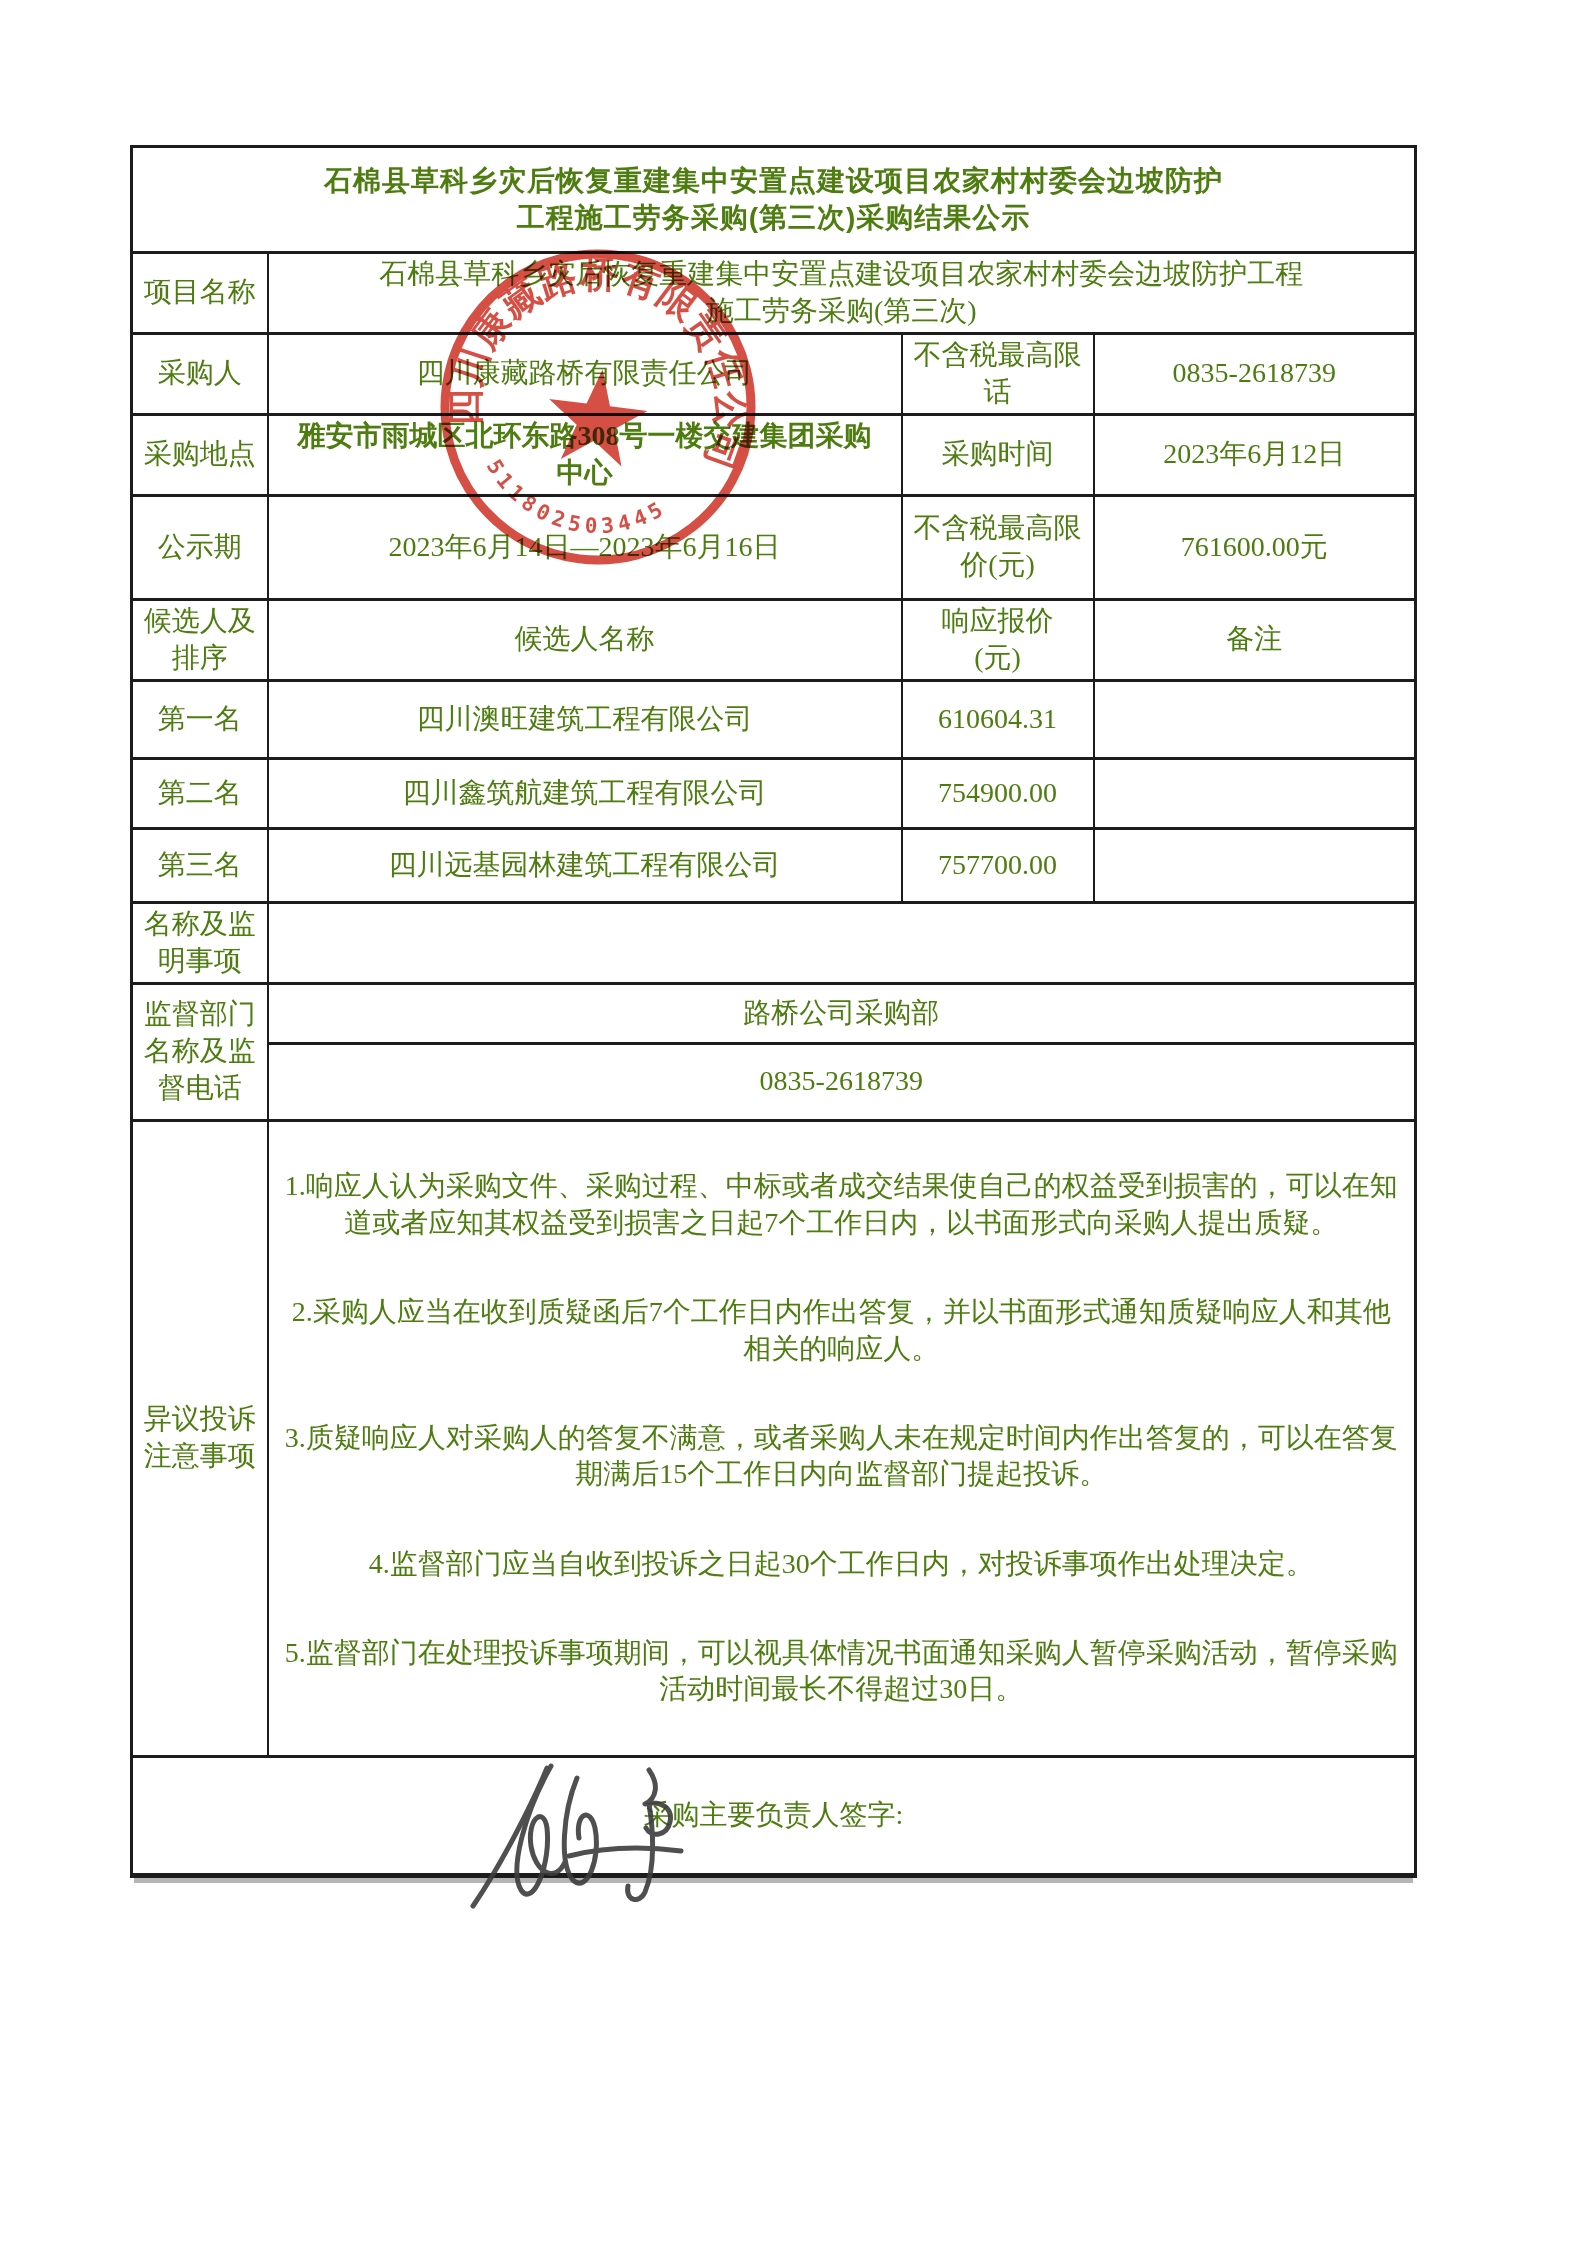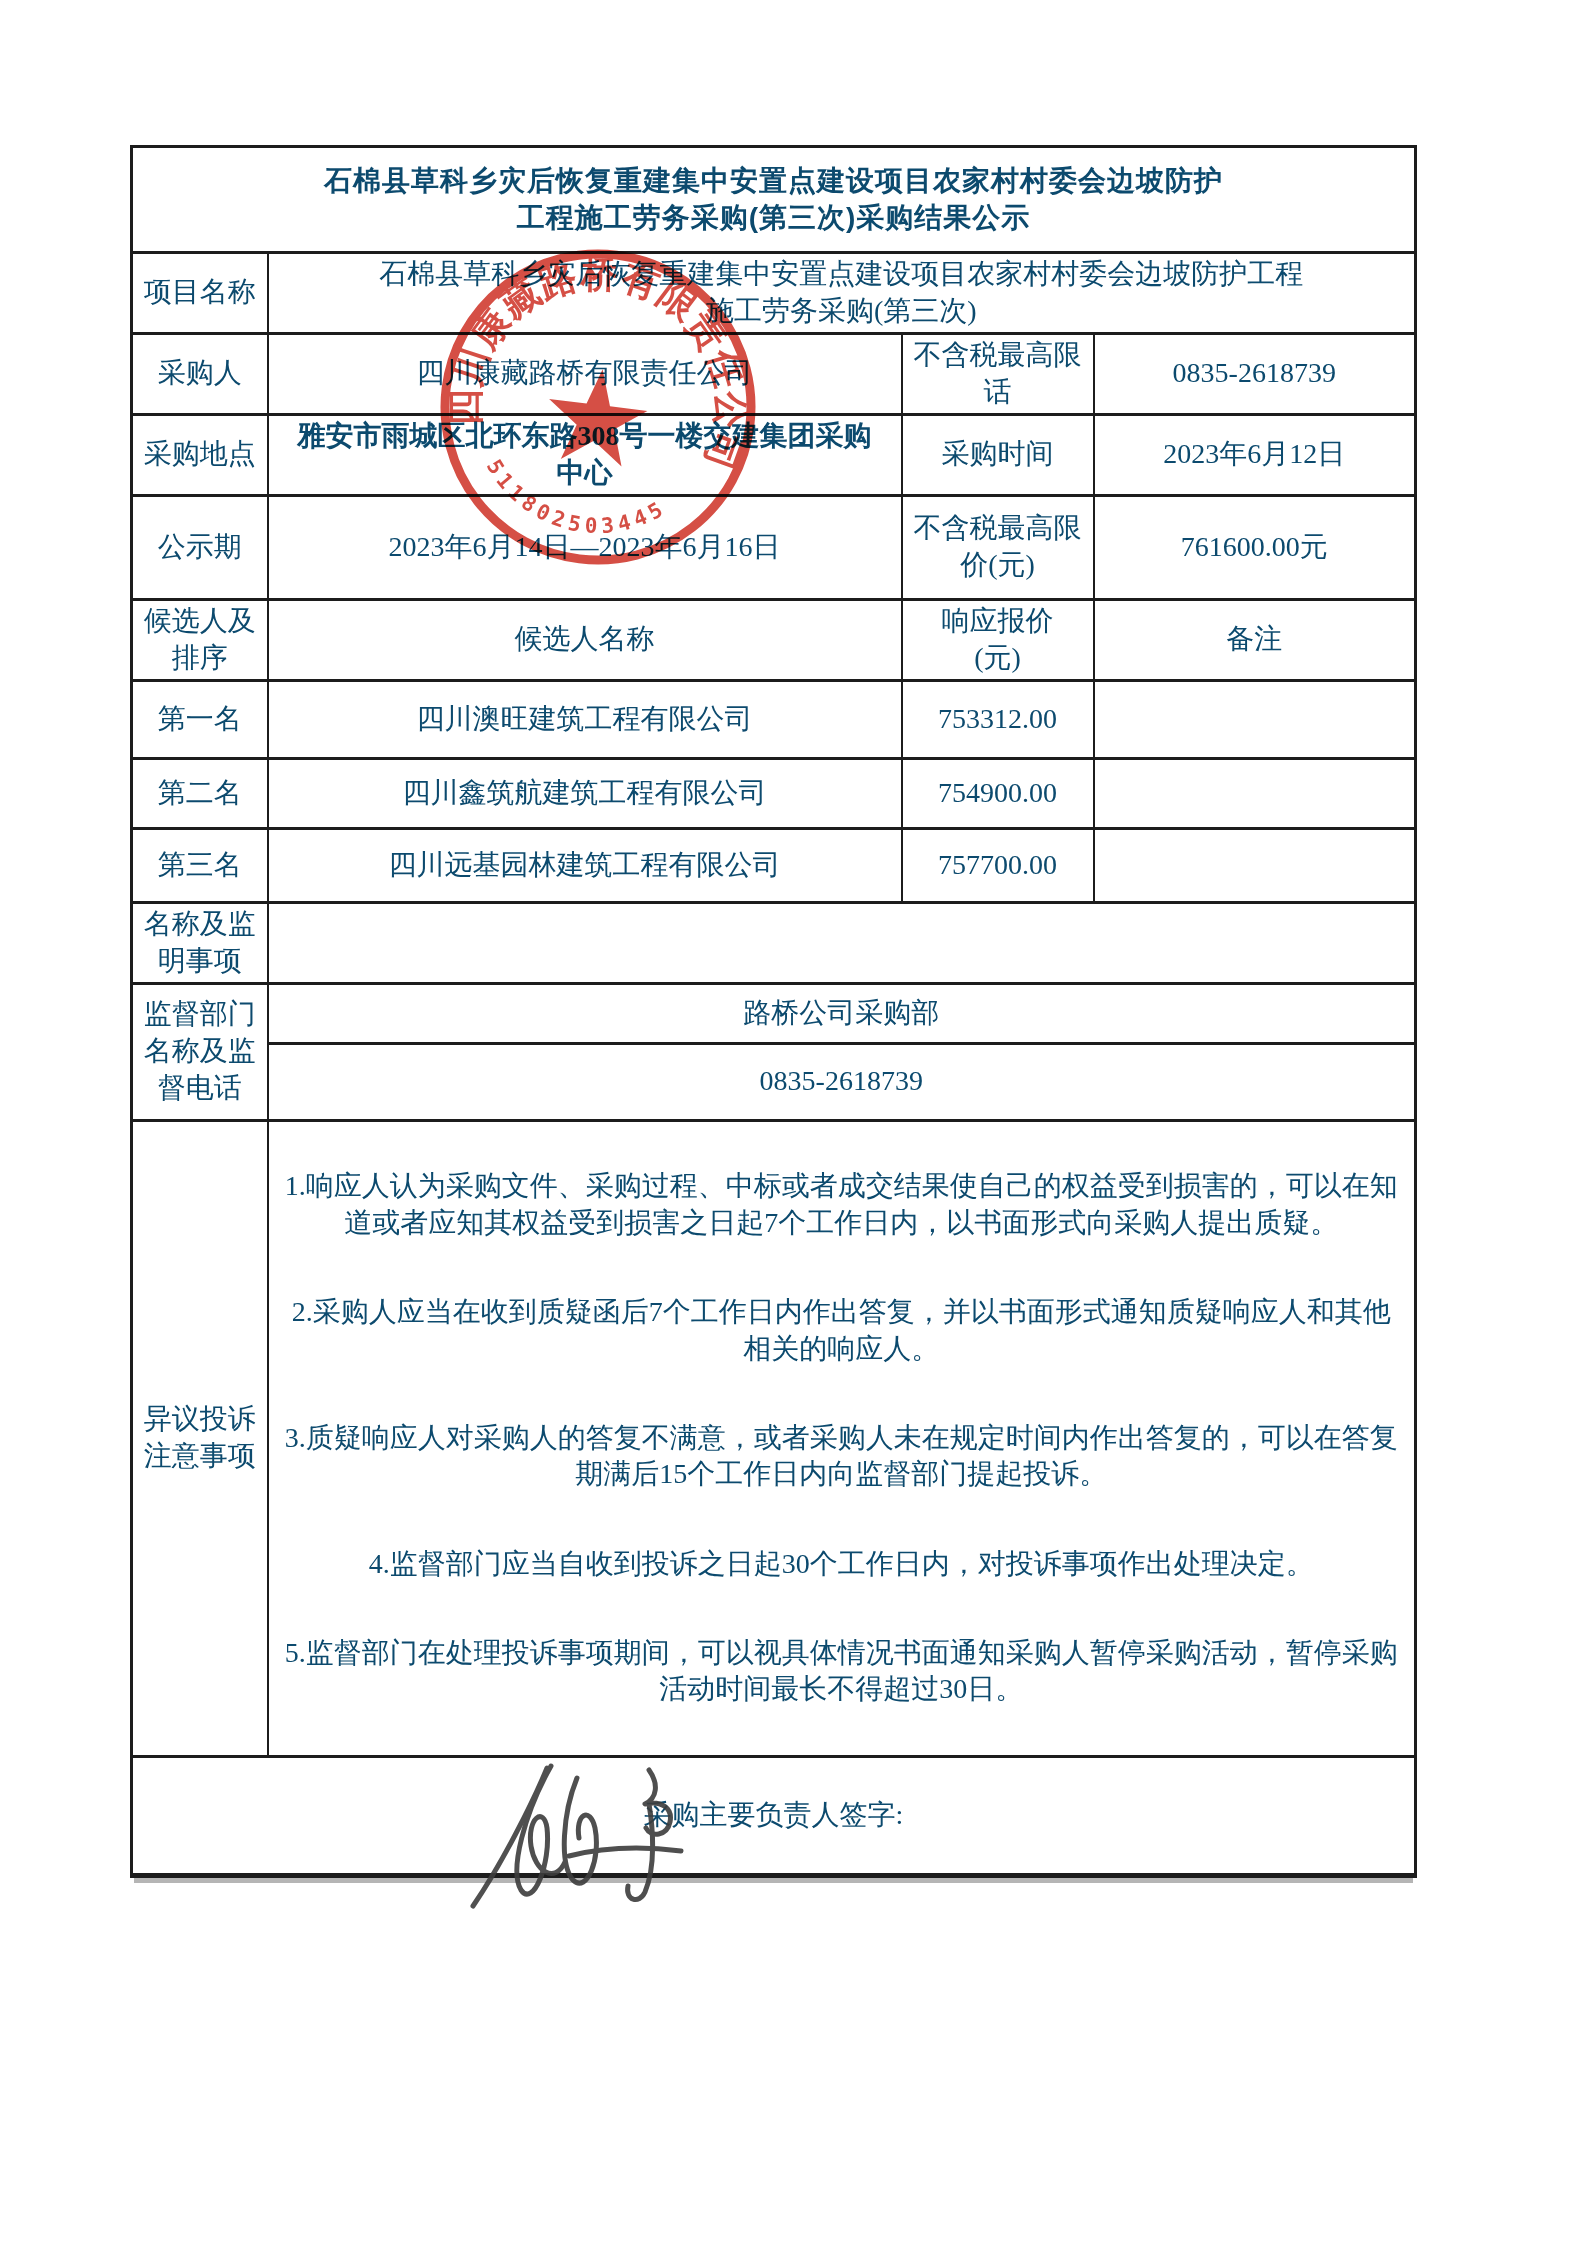--- a/index.html
+++ b/index.html
@@ -2,21 +2,21 @@
 <html><head>
 <meta charset="utf-8">
 <style>
   html,body{margin:0;padding:0;background:#ffffff;}
   .page{
     position:relative;
     width:1587px;height:2244px;
     background:#ffffff;
     overflow:hidden;
     font-family:"Liberation Serif","DejaVu Serif",serif;
-    color:#0c4a6e;
+    color:#4d7c0f;
   }
   table.doc{
     position:absolute;left:130px;top:145px;
     width:1284px;
     border-collapse:collapse;
     table-layout:fixed;
     border:3px solid #1c1c1c;
     border-bottom-width:5px;
     box-shadow:0 9px 0 -4px rgba(120,120,120,0.55);
   }
@@ -124,21 +124,21 @@
 排序</td>
       <td>候选人名称</td>
       <td>响应报价
 (元)</td>
       <td>备注</td>
     </tr>
 
     <tr class="rG">
       <td>第一名</td>
       <td>四川澳旺建筑工程有限公司</td>
-      <td>753312.00</td>
+      <td>610604.31</td>
       <td></td>
     </tr>
 
     <tr class="rH">
       <td>第二名</td>
       <td>四川鑫筑航建筑工程有限公司</td>
       <td>754900.00</td>
       <td></td>
     </tr>
 

